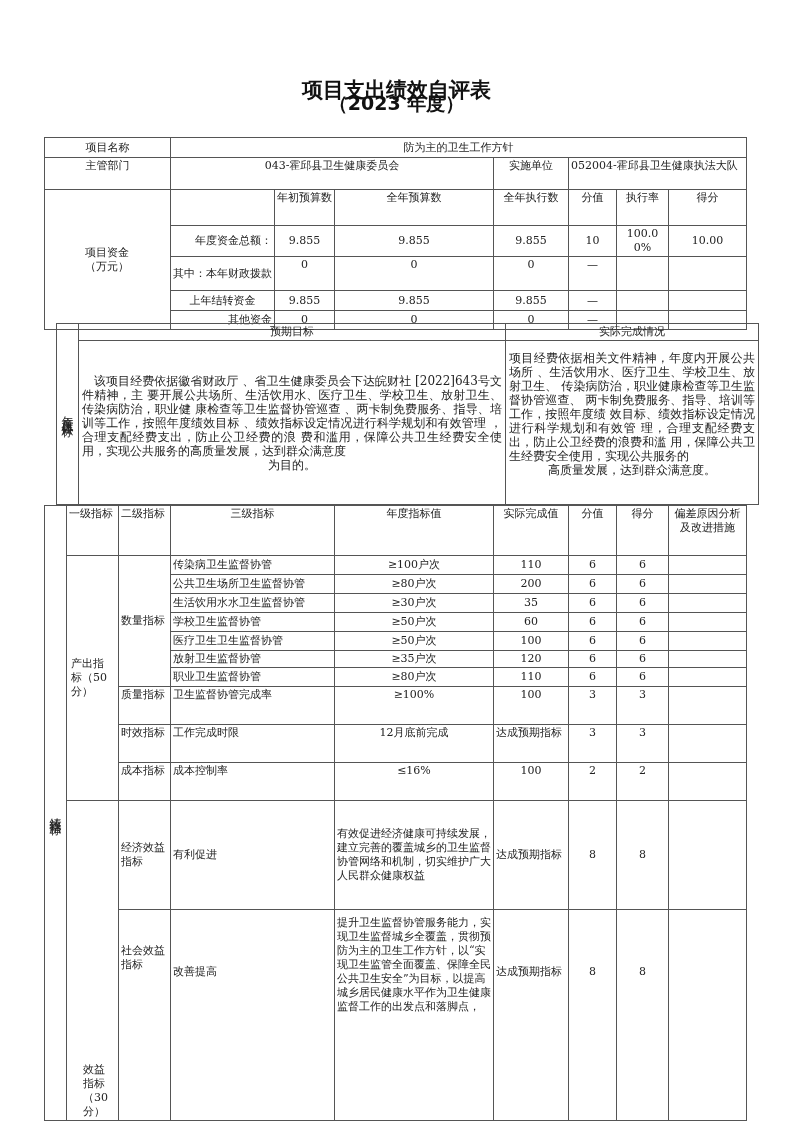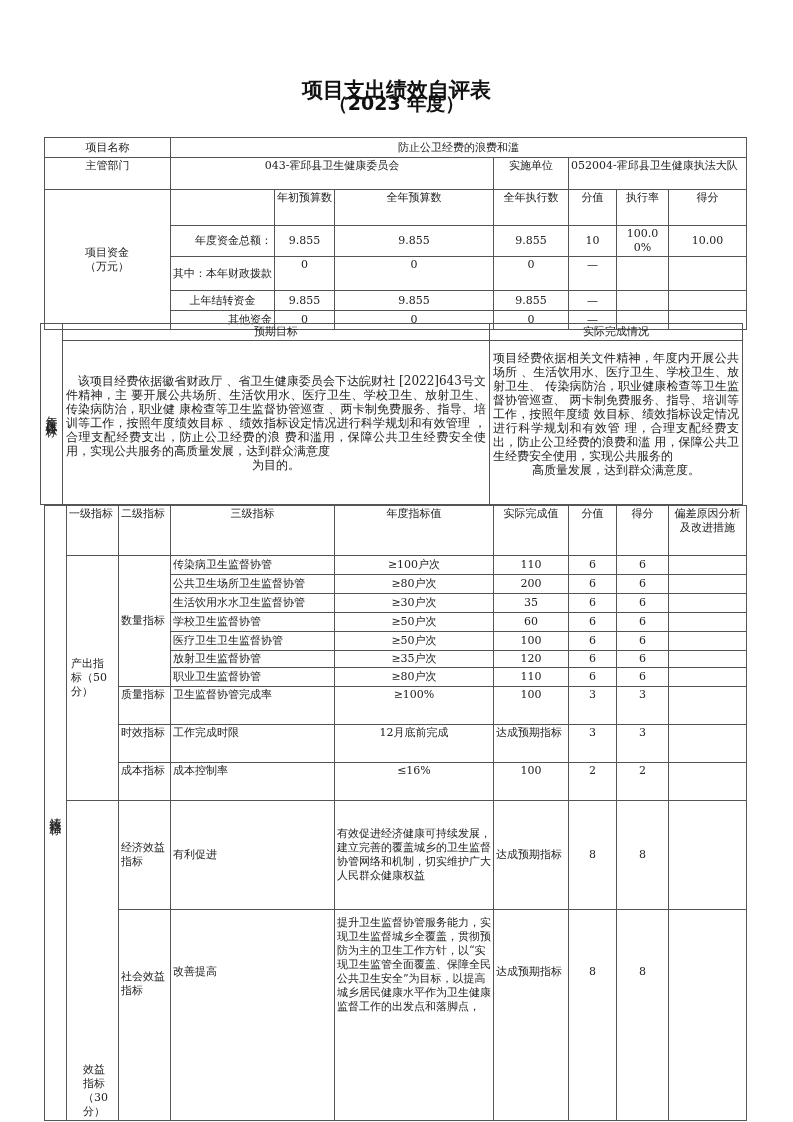--- a/index.html
+++ b/index.html
@@ -9,21 +9,21 @@
            font-family:"DejaVu Sans", "Liberation Sans", sans-serif; color:#111; }
   #t1 { top:76px; font-size:21px; }
   #t2 { top:91px; font-size:19px; }
   table { position:absolute; border-collapse:collapse; table-layout:fixed; font-size:11px; line-height:14px; }
   td { border:1px solid #555; padding:1px 2px; vertical-align:middle; word-break:break-all; }
   .c { text-align:center; }
   .r { text-align:right; }
   .l { text-align:left; }
   .top { vertical-align:top; }
   #tblA { left:44px; top:137px; width:702px; }
-  #tblB { left:40px; top:323px; width:702px; }
+  #tblB { left:56px; top:323px; width:702px; }
   #tblC { left:44px; top:505px; width:702px; }
   .vert { writing-mode:vertical-rl; text-orientation:upright; letter-spacing:2px; font-size:12px; }
   .para { text-indent:0; padding:4px 3px; font-size:12px; line-height:14px; text-align:justify; }
   .pre { white-space:pre-line; }
 </style>
 </head>
 <body>
 
 <div id="t1" class="title">项目支出绩效自评表</div>
 <div id="t2" class="title">（2023 年度）</div>
@@ -35,21 +35,21 @@
       <col style="width:60px">
       <col style="width:159px">
     <col style="width:75px">
       <col style="width:48px">
       <col style="width:52px">
       <col style="width:78px">
   </colgroup>
   <tbody>
       <tr style="height:20px">
     <td class="c">项目名称</td>
-    <td class="c" colspan="7">防止公卫经费的浪费和滥</td>
+    <td class="c" colspan="7">防为主的卫生工作方针</td>
   </tr>
   <tr style="height:32px">
     <td class="c top">主管部门</td>
     <td class="c top" colspan="3">043-霍邱县卫生健康委员会</td>
     <td class="c top">实施单位</td>
     <td class="l top" colspan="3">052004-霍邱县卫生健康执法大队</td>
   </tr>
   <tr style="height:36px">
     <td rowspan="5" class="l" style="padding-left:40px;padding-right:30px">项目资金（万元）</td>
     <td></td>
@@ -249,21 +249,21 @@
     <td class="l pre">有效促进经济健康可持续发展，
 建立完善的覆盖城乡的卫生监督
 协管网络和机制，切实维护广大 人民群众健康权益</td>
     <td class="l">达成预期指标</td>
     <td class="c">8</td>
     <td class="c">8</td>
     <td></td>
   </tr>
 
   <tr style="height:210px">
-    <td class="l top" style="padding-top:60px">社会效益指标</td>
+    <td class="l top" style="padding-top:34px">社会效益指标</td>
     <td class="l top" style="padding-top:55px">改善提高</td>
     <td class="l pre top" style="padding-top:6px">提升卫生监督协管服务能力，实
 现卫生监督城乡全覆盖，贯彻预
 防为主的卫生工作方针，以“实
 现卫生监管全面覆盖、保障全民
 公共卫生安全”为目标，以提高
 城乡居民健康水平作为卫生健康
 监督工作的出发点和落脚点，</td>
     <td class="l top" style="padding-top:55px">达成预期指标</td>
     <td class="c top" style="padding-top:55px">8</td>

